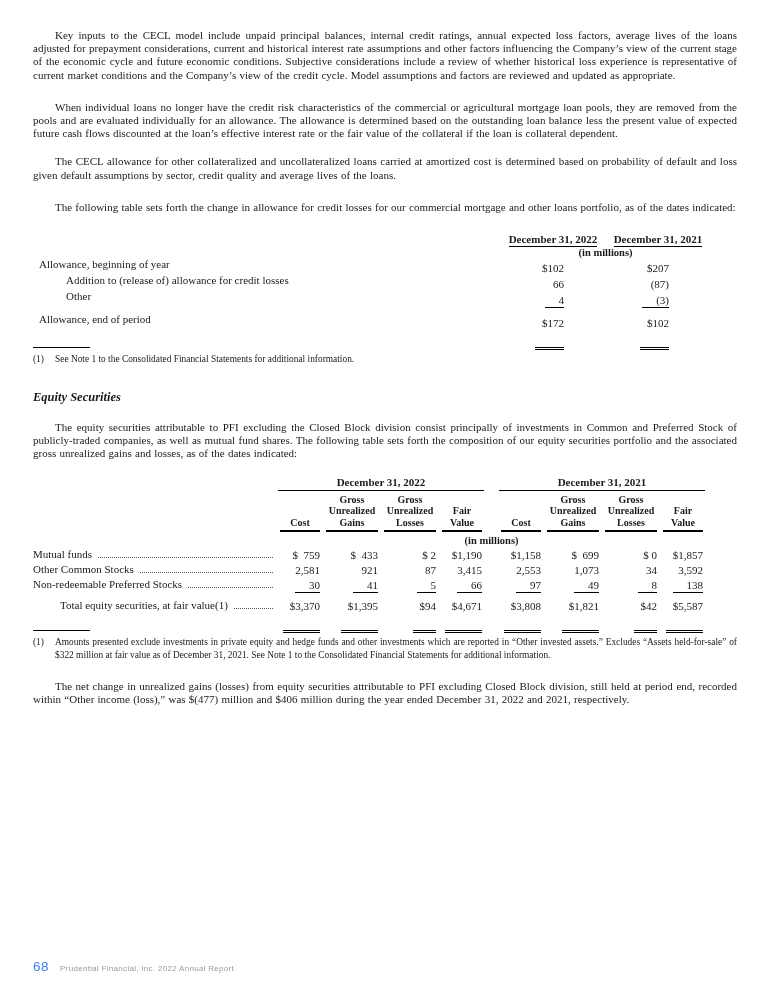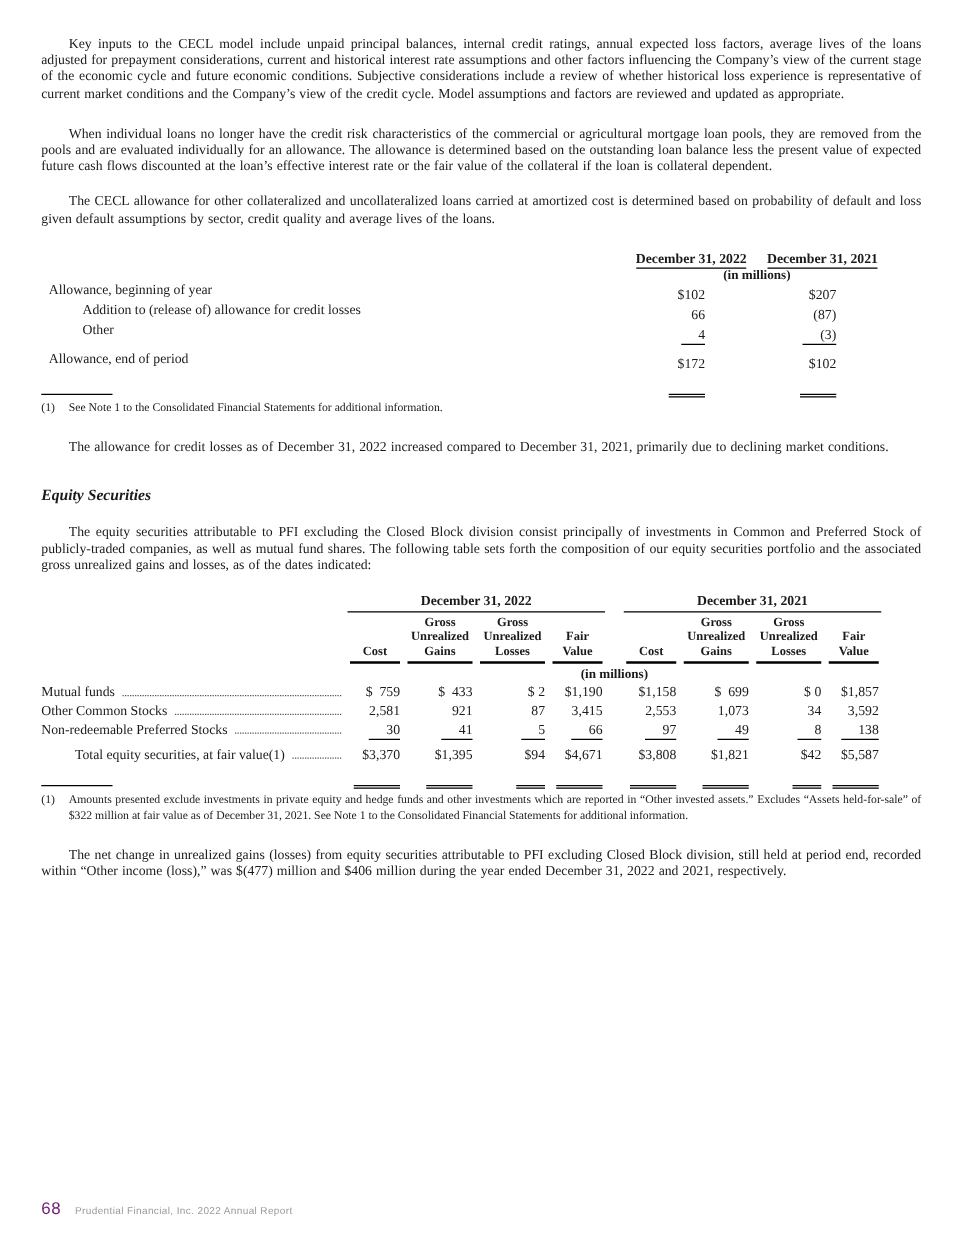--- a/index.html
+++ b/index.html
@@ -81,31 +81,32 @@
   .t2 .leader { flex:1; border-bottom:1.5px dotted #555; margin:0 4px 3px 6px; }
   .t2 td.val { text-align:right; padding-right:3px; white-space:pre; height:15px; }
   .t2 tr.total td { padding-top:8px; padding-bottom:3px; }
 
   
   .footer {
     position:absolute; left:33px; top:959px;
     display:flex; align-items:baseline;
     font-family:"Liberation Sans", sans-serif;
   }
-  .footer .pgnum { font-size:13.5px; color:#701a75; letter-spacing:0.5px; }
+  .footer .pgnum { font-size:13.5px; color:#3b82f6; letter-spacing:0.5px; }
   .footer .rpt { font-size:8px; color:#9a9a9a; margin-left:11px; letter-spacing:0.3px; }
 </style>
 </head>
 <body>
 
 <div class="page">
 
   <p class="body">Key inputs to the CECL model include unpaid principal balances, internal credit ratings, annual expected loss factors, average lives of the loans adjusted for prepayment considerations, current and historical interest rate assumptions and other factors influencing the Company’s view of the current stage of the economic cycle and future economic conditions. Subjective considerations include a review of whether historical loss experience is representative of current market conditions and the Company’s view of the credit cycle. Model assumptions and factors are reviewed and updated as appropriate.</p>
   <p class="body mt19">When individual loans no longer have the credit risk characteristics of the commercial or agricultural mortgage loan pools, they are removed from the pools and are evaluated individually for an allowance. The allowance is determined based on the outstanding loan balance less the present value of expected future cash flows discounted at the loan’s effective interest rate or the fair value of the collateral if the loan is collateral dependent.</p>
   <p class="body mt15">The CECL allowance for other collateralized and uncollateralized loans carried at amortized cost is determined based on probability of default and loss given default assumptions by sector, credit quality and average lives of the loans.</p>
+  <p class="body mt19">The following table sets forth the change in allowance for credit losses for our commercial mortgage and other loans portfolio, as of the dates indicated:</p>
 
   <table class="t1">
     <colgroup>
         <col class="c-label">
         <col class="c-a">
         <col class="c-gap">
         <col class="c-b">
       </colgroup>
     <tbody>
       <tr>
@@ -164,21 +165,20 @@
       </tr>
     </tbody>
   </table>
 
   <div class="fn-rule"></div>
   <div class="fn">
     <span class="fn-m">(1)</span>
     <span class="fn-t">See Note 1 to the Consolidated Financial Statements for additional information.</span>
   </div>
 
-  <p class="body mt18">The allowance for credit losses as of December 31, 2022 increased compared to December 31, 2021, primarily due to declining market conditions.</p>
 
   <h2 class="sect">Equity Securities</h2>
 
   <p class="body mt16">The equity securities attributable to PFI excluding the Closed Block division consist principally of investments in Common and Preferred Stock of publicly-traded companies, as well as mutual fund shares. The following table sets forth the composition of our equity securities portfolio and the associated gross unrealized gains and losses, as of the dates indicated:</p>
 
   <table class="t2">
     <colgroup>
       <col class="c-label">
       <col class="cw1">
         <col class="cw2">

